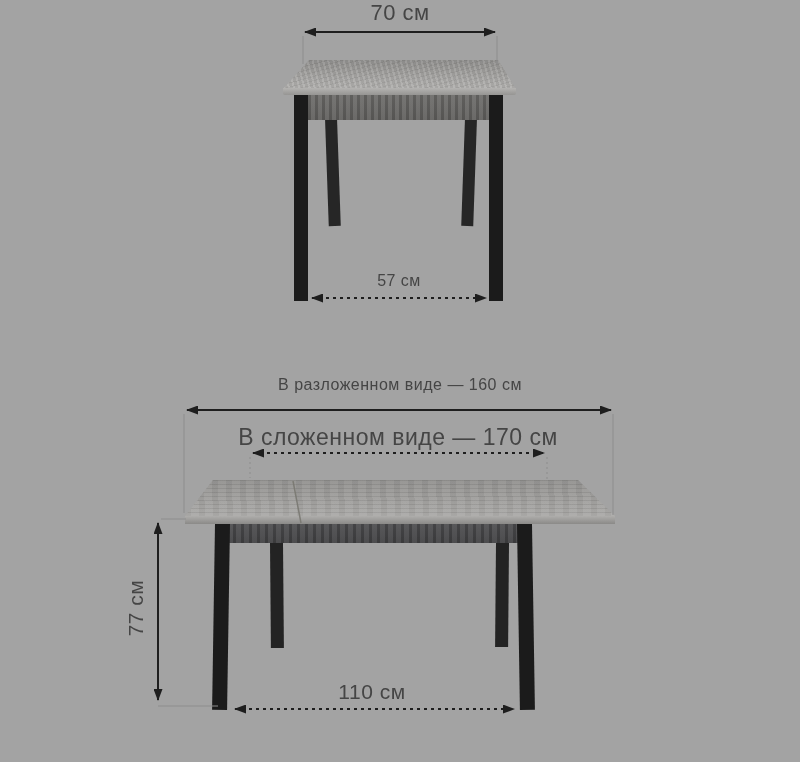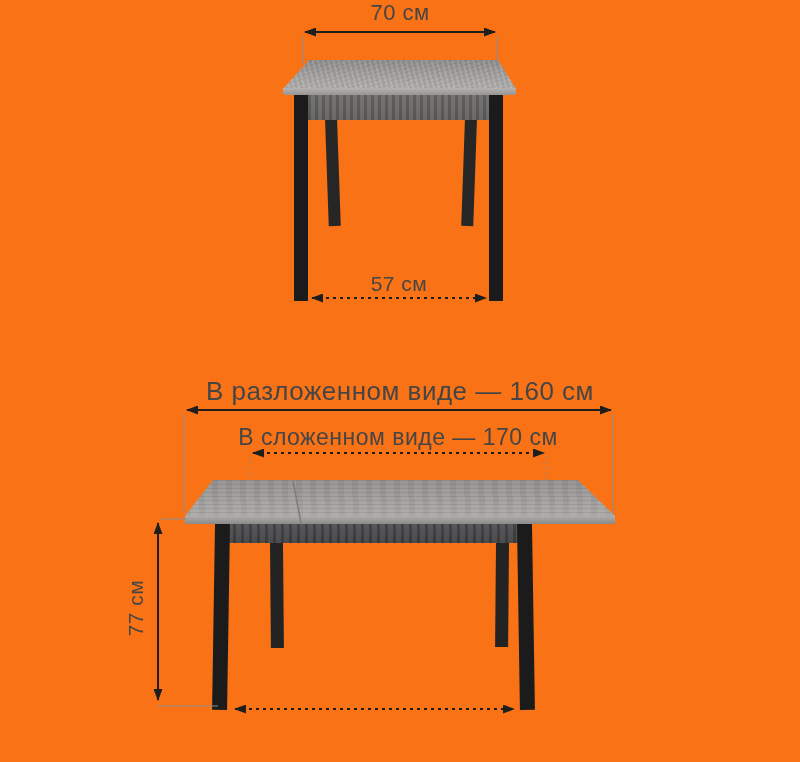--- a/index.html
+++ b/index.html
@@ -1,17 +1,17 @@
 <!DOCTYPE html>
 <html><head>
 <meta charset="utf-8">
 <style>
   html,body{margin:0;padding:0;background:#fff;}
   #stage{
-    position:relative;width:800px;height:762px;background:#f97316;overflow:hidden;
+    position:relative;width:800px;height:762px;background:#a3a3a3;overflow:hidden;
     font-family:"Liberation Sans", sans-serif;
   }
   .part{position:absolute;}
   
   #te-top{
     left:283px;top:60px;width:233px;height:29px;
     clip-path:polygon(11.2% 0, 92.3% 0, 100% 100%, 0 100%);
     background-image:
       repeating-linear-gradient(75deg, rgba(255,255,255,.07) 0 2px, rgba(0,0,0,.05) 2px 5px),
       repeating-linear-gradient(-15deg, rgba(0,0,0,.04) 0 1px, rgba(255,255,255,.03) 1px 4px),
@@ -56,22 +56,22 @@
   #bt-leg-fl{left:215px;top:524px;width:15px;height:186px;transform:rotate(0.9deg);transform-origin:top center;}
   #bt-leg-fr{left:517px;top:524px;width:15px;height:186px;transform:rotate(-0.9deg);transform-origin:top center;}
   
   #dims{position:absolute;left:0;top:0;z-index:2;pointer-events:none;}
   
   .dim-label{
     position:absolute;z-index:3;color:#454545;text-align:center;
     font-size:22px;letter-spacing:.5px;white-space:nowrap;
   }
   #label-70 {left:300px;top:0px;width:200px;}
-  #label-57 {left:299px;top:272px;width:200px;font-size:21px;}
-  #label-160{left:100px;top:376px;width:600px;font-size:26px;}
+  #label-57 {left:299px;top:272px;width:200px;font-size:16px;}
+  #label-160{left:100px;top:376px;width:600px;font-size:16px;}
   #label-120{left:98px; top:424px;width:600px;font-size:23px;}
   #label-77 {left:77px; top:595px;width:120px;height:26px;font-size:21px;transform:rotate(-90deg);}
   #label-110{left:272px;top:680px;width:200px;font-size:21px;}
 </style>
 </head>
 <body>
 
 <div id="stage">
 
   <div>
@@ -134,14 +134,15 @@
     <g>
       <line x1="235" y1="709" x2="514" y2="709" stroke="#1e1e1e" stroke-width="2" stroke-dasharray="3 4" marker-start="url(#arr)" marker-end="url(#arr)"></line>
     </g>
   </svg>
 
   <div class="dim-label" id="label-70">70 см</div>
   <div class="dim-label" id="label-57">57 см</div>
   <div class="dim-label" id="label-160">В разложенном виде — 160 см</div>
   <div class="dim-label" id="label-120">В сложенном виде — 170 см</div>
   <div class="dim-label" id="label-77">77 см</div>
+  <div class="dim-label" id="label-110">110 см</div>
 
 </div>
 
 </body></html>

